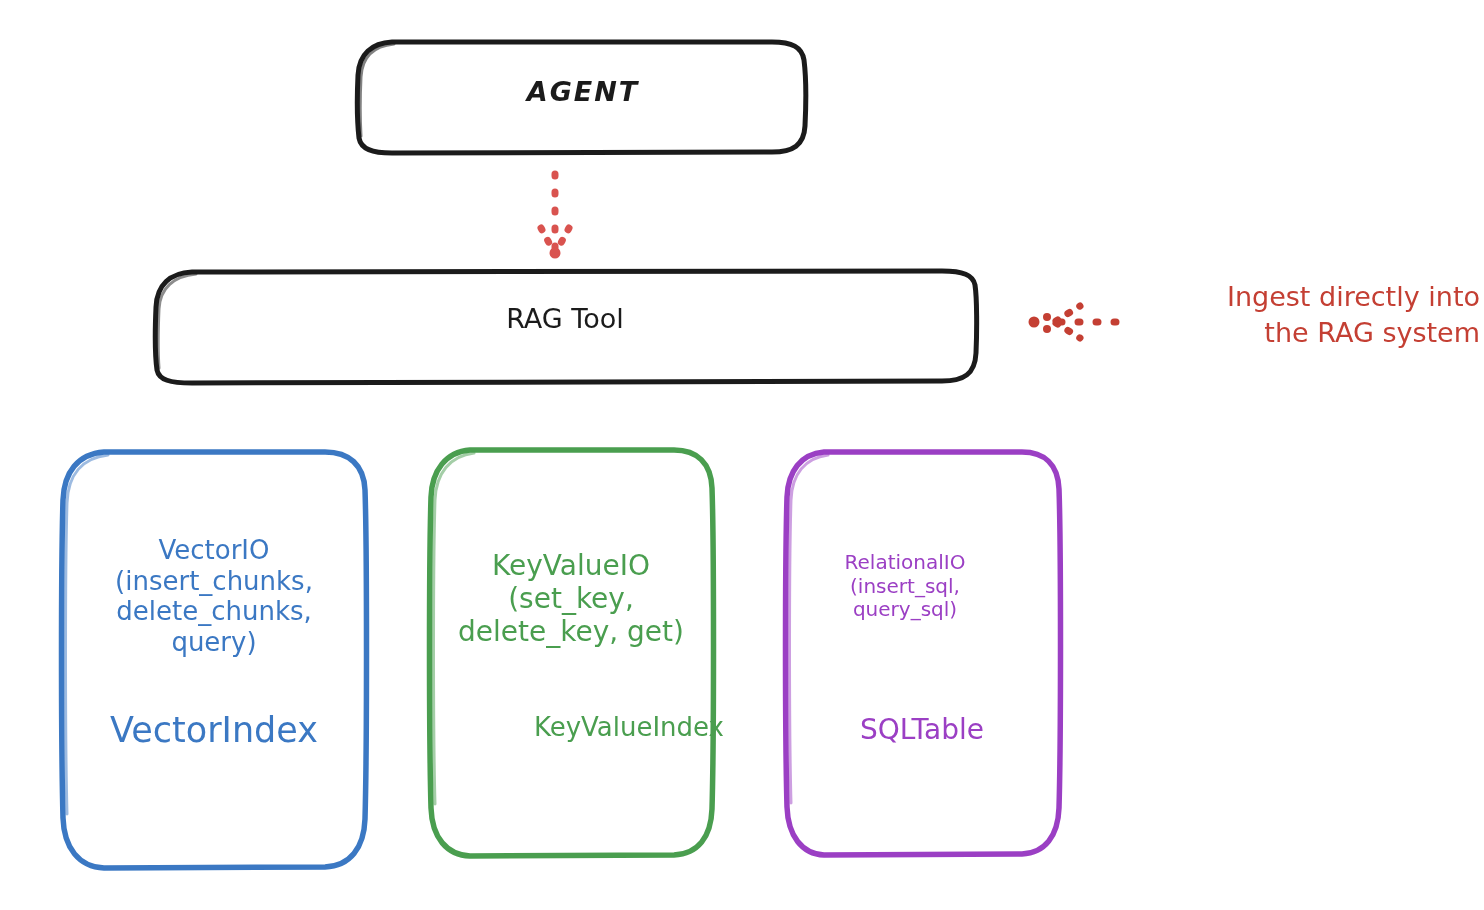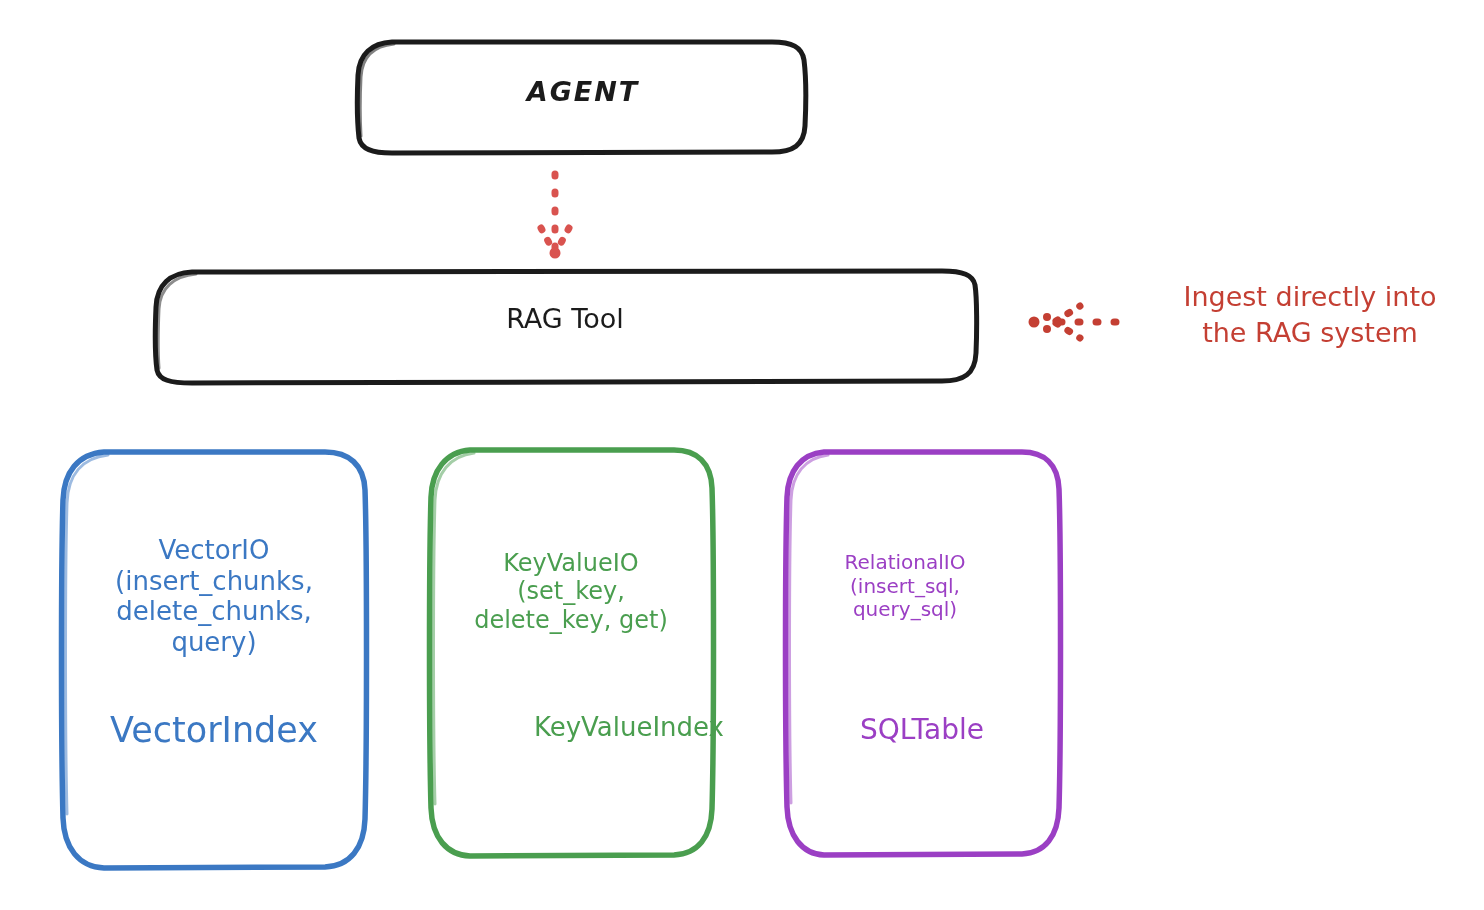--- a/index.html
+++ b/index.html
@@ -88,21 +88,21 @@
     width: 332px;
     font-size: 35px;
     color: #3b78c3;
   }
 
   
   #keyvalueio-methods {
     left: 418px;
     top: 549px;
     width: 306px;
-    font-size: 24px;
+    font-size: 28px;
     color: #4a9e4f;
   }
   #keyvalueio-index {
     left: 418px;
     top: 712px;
     width: 306px;
     font-size: 26px;
     color: #4a9e4f;
     text-align: right;
   }
@@ -123,21 +123,21 @@
     color: #9b3fc4;
   }
 
   
   #ingest-annotation {
     left: 1140px;
     top: 279px;
     width: 340px;
     font-size: 27px;
     color: #c43f33;
-    text-align: center;
+    text-align: right;
     line-height: 1.35;
     font-weight: 500;
   }
 </style>
 </head>
 <body>
 
 <div id="canvas">
 
   <svg id="sketch-layer" viewBox="0 0 1484 910">

